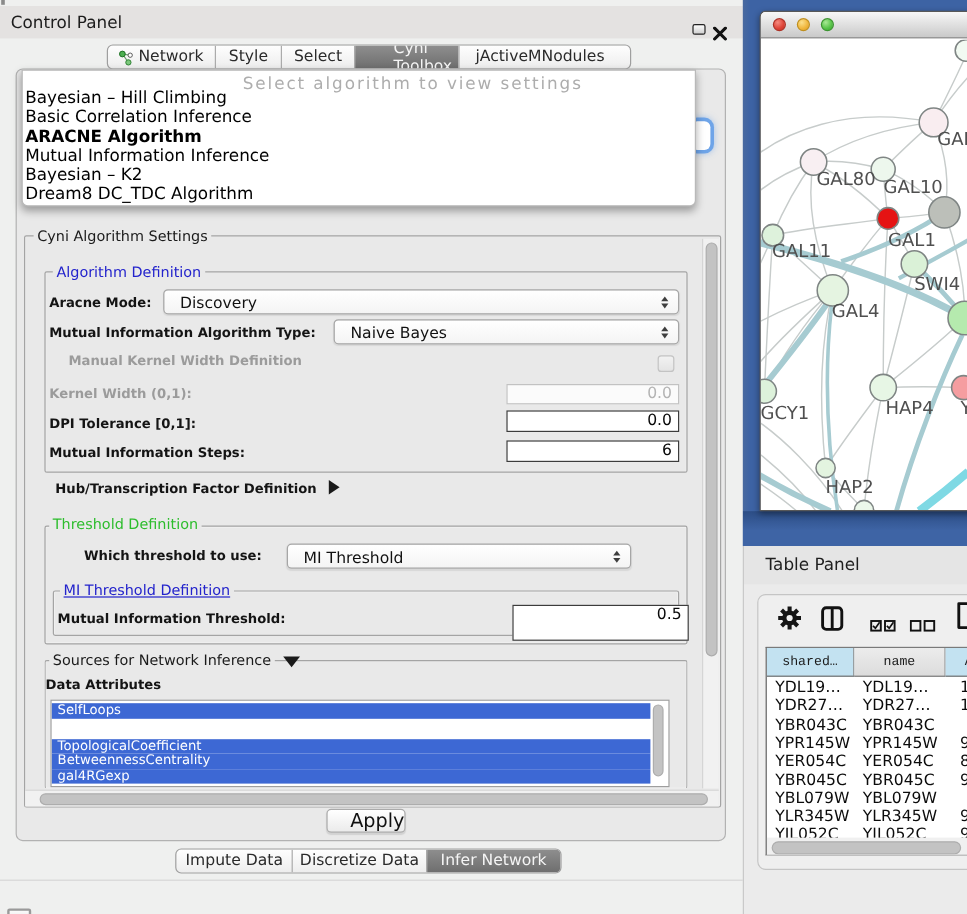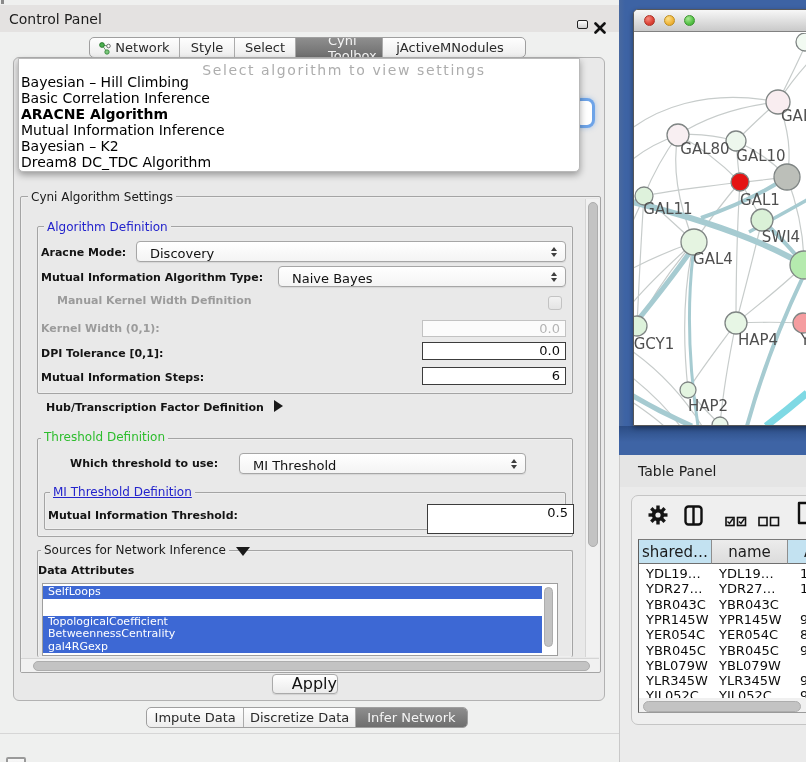--- a/index.html
+++ b/index.html
@@ -80,21 +80,21 @@
   #net-canvas { position:absolute; left:0; top:23px; width:180px; height:394px; background:#fff; overflow:hidden; }
 
   
   #table-panel { left:619px; top:455px; width:187px; height:307px; background:#ebebeb; border-left:1px solid #c9c9c9; }
   #tp-titlebar { position:absolute; left:0; top:0; width:187px; height:32px; background:#e5e5e5; }
   #tp-title { position:absolute; left:18px; top:8px; font-size:14px; color:#1e1e1e; }
   #tp-box { position:absolute; left:11px; top:40px; width:200px; height:230px; border:1.5px solid #c5c5c5; border-radius:7px; background:#efefef; }
   #tp-toolbar { position:absolute; left:0; top:0; width:187px; height:43px; }
   .tbi { position:absolute; }
   #node-table { position:absolute; left:6px; top:43px; width:170px; height:174px; background:#ffffff; border-left:1px solid #5e5e5e; border-top:1px solid #7a7a7a; border-bottom:1px solid #9a9a9a; overflow:hidden; }
-  .th-cell { position:absolute; top:0; height:24px; font-size:15px; color:#1b1b1b; text-align:center; line-height:24px; border-right:1px solid #8e8e8e; border-bottom:1px solid #6f6f6f; overflow:hidden; }
+  .th-cell { position:absolute; top:0; height:24px; font-size:11px; color:#1b1b1b; text-align:center; line-height:24px; border-right:1px solid #8e8e8e; border-bottom:1px solid #6f6f6f; overflow:hidden;font-family:Liberation Mono, monospace; }
   .td-row { position:absolute; left:0; width:300px; height:15.3px; }
   .td-cell { position:absolute; font-size:13px; line-height:15.3px; color:#0c0c0c; white-space:nowrap; }
 </style>
 </head>
 <body>
 
 <div id="control-panel" class="abs">
   <div id="corner-tick" class="abs"></div>
   <div id="cp-titlebar" class="abs">
     <div id="cp-title" class="abs">Control Panel</div>

